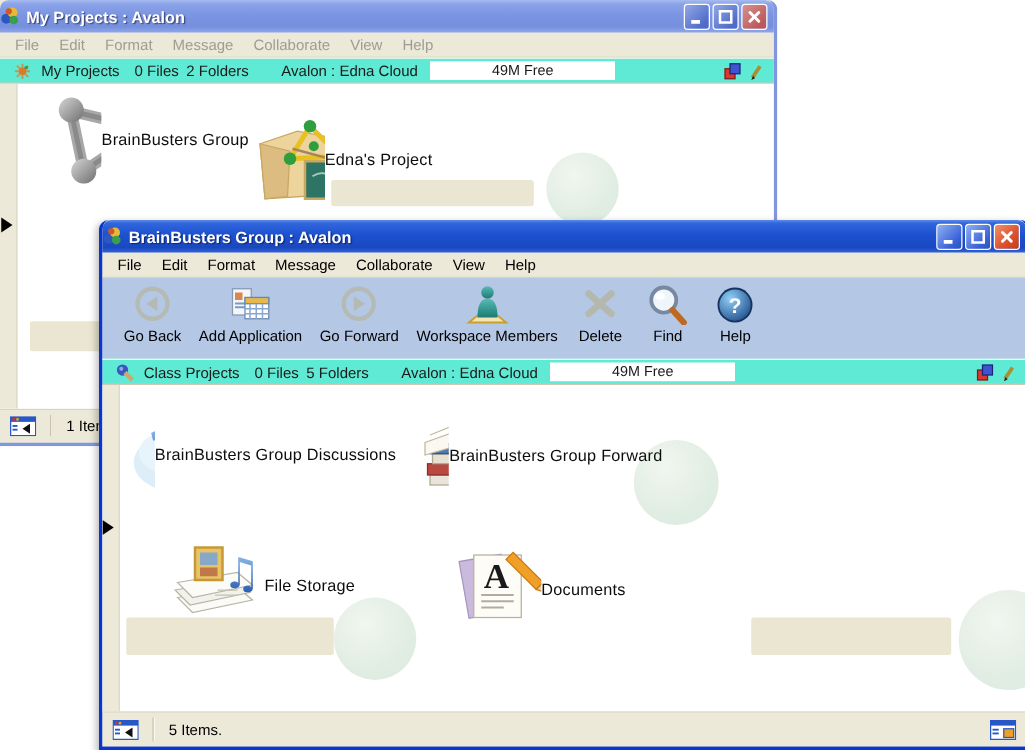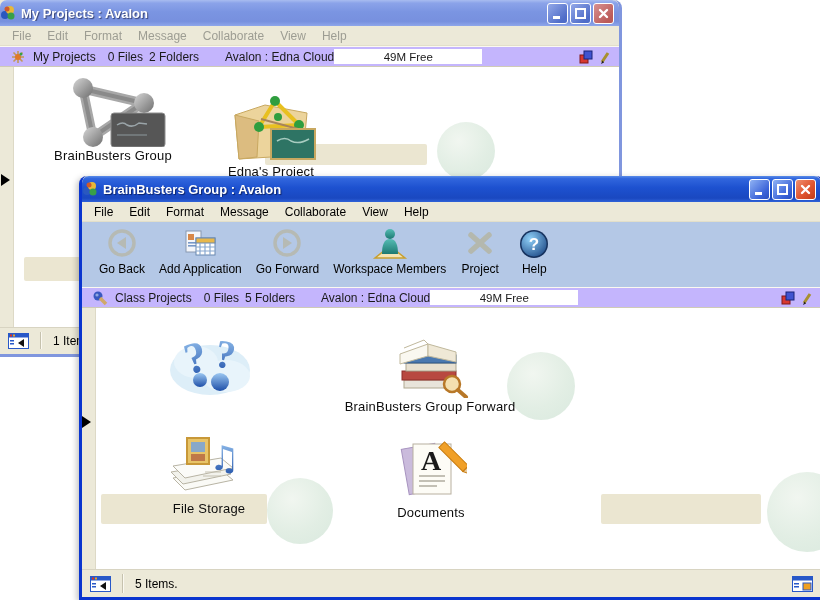--- a/index.html
+++ b/index.html
@@ -40,29 +40,29 @@
   .menubar{
     height:20px;background:#ece9d8;display:flex;align-items:center;
     padding-left:4px;font-size:12px;border-bottom:1px solid #e2dfca;
     box-sizing:border-box;
   }
   .menu-item{padding:2px 8px;white-space:nowrap;}
   .menubar.enabled .menu-item{color:#000;}
   .menubar.dimmed .menu-item{color:#9d9d93;}
 
   .infobar{
-    height:21px;background:#c4b5fd;display:flex;align-items:center;
+    height:21px;background:#5eead4;display:flex;align-items:center;
     font-size:12px;color:#1a1a1a;box-sizing:border-box;
     border-top:1px solid #fbf9f1;border-bottom:1px solid #cfcab6;
     padding:0 8px 0 10px;white-space:nowrap;
   }
   .infobar .gap-s{width:12px;}
   .infobar .gap-m{width:26px;}
   .free-box{
-    background:#fff;height:15px;min-width:148px;
+    background:#fff;height:15px;min-width:148px;margin-left:10px;
     display:flex;align-items:center;justify-content:center;font-size:11.5px;
   }
   .info-spacer{flex:1;}
   .mini-ic{margin-left:6px;display:flex;align-items:center;}
 
   .toolbar{
     height:65px;background:#b4c8e6;display:flex;align-items:flex-start;
     padding:5px 0 0 10px;box-sizing:border-box;
   }
   .tb-btn{
@@ -77,21 +77,21 @@
     position:absolute;left:0;top:0;bottom:0;width:13px;
     background:#ece9d8;border-right:1px solid #ddd9c6;
   }
   .expander{
     position:absolute;width:0;height:0;cursor:pointer;
     border-top:6px solid transparent;border-bottom:6px solid transparent;
     border-left:9px solid #000;
   }
 
   .icon-item{
-    position:absolute;display:flex;flex-direction:column;align-items:center;
+    position:absolute;display:flex;flex-direction:row;align-items:center;
     z-index:2;
   }
   .icon-label{
     font-size:13px;color:#0d0d0d;margin-top:1px;white-space:nowrap;
     letter-spacing:.2px;
   }
 
   .deco-strip{position:absolute;background:#ebe6d1;z-index:1;border-radius:2px;}
   .deco-circle{
     position:absolute;border-radius:50%;z-index:0;
@@ -343,21 +343,29 @@
         <path d="M18 18 L33 30 L3 30 Z" fill="#f4e4b4" stroke="#c8a030" stroke-width="1.5"></path>
         <circle cx="18" cy="6" r="5" fill="url(#tealgrad)"></circle>
         <path d="M18 11 C24 11 26 17 26 26 L10 26 C10 17 12 11 18 11 Z" fill="url(#tealgrad)"></path>
       </svg>
       <span class="tb-label">Workspace Members</span>
     </div>
     <div class="tb-btn disabled">
       <svg width="36" height="32">
         <path d="M9 7 L27 23 M27 7 L9 23" stroke="#b4b8ae" stroke-width="5.5" stroke-linecap="round"></path>
       </svg>
-      <span class="tb-label">Project</span>
+      <span class="tb-label">Delete</span>
+    </div>
+    <div class="tb-btn">
+      <svg width="36" height="32">
+        <circle cx="15" cy="12" r="10" fill="#eef6fb" stroke="#7888a0" stroke-width="3"></circle>
+        <ellipse cx="12" cy="9" rx="4" ry="3" fill="#ffffff" opacity="0.85"></ellipse>
+        <line x1="22" y1="20" x2="31" y2="30" stroke="#c06820" stroke-width="5" stroke-linecap="round"></line>
+      </svg>
+      <span class="tb-label">Find</span>
     </div>
     <div class="tb-btn">
       <svg width="36" height="32">
         <circle cx="18" cy="16" r="14" fill="#16325e"></circle>
         <circle cx="18" cy="16" r="12.5" fill="url(#helpgrad)"></circle>
         <text x="18" y="22" text-anchor="middle" font-family="Liberation Sans, sans-serif" font-size="17" font-weight="bold" fill="#ffffff">?</text>
       </svg>
       <span class="tb-label">Help</span>
     </div>
   </div>
@@ -404,20 +412,21 @@
     <div class="icon-item" style="left:23px;top:20px;width:212px">
       <svg width="86" height="70">
         <ellipse cx="42" cy="42" rx="40" ry="25" fill="#ddeef8"></ellipse>
         <ellipse cx="28" cy="34" rx="22" ry="16" fill="#e8f4fb"></ellipse>
         <ellipse cx="58" cy="48" rx="24" ry="16" fill="#e8f4fb"></ellipse>
         <text x="16" y="44" font-family="Liberation Serif, serif" font-size="44" font-weight="bold" fill="url(#bgrad)" transform="rotate(-14 28 28)">?</text>
         <text x="48" y="40" font-family="Liberation Serif, serif" font-size="40" font-weight="bold" fill="url(#bgrad)" transform="rotate(10 58 24)">?</text>
         <circle cx="32" cy="52" r="7" fill="url(#bgrad)"></circle>
         <circle cx="52" cy="54" r="9" fill="url(#bgrad)"></circle>
       </svg>
+      <span class="icon-label">BrainBusters Group Discussions</span>
     </div>
 
     <div class="icon-item" style="left:248px;top:22px;width:200px">
       <svg width="80" height="68">
         <rect x="14" y="50" width="52" height="8" fill="#e8e4da" stroke="#b0a890"></rect>
         <rect x="12" y="41" width="54" height="9" fill="#b84840" stroke="#8c2c28"></rect>
         <rect x="16" y="33" width="50" height="8" fill="#e8e0d0" stroke="#b0a890"></rect>
         <rect x="14" y="25" width="52" height="8" fill="#4a78b0" stroke="#2c5484"></rect>
         <path d="M10 24 L38 14 L38 26 L10 34 Z" fill="#faf8f0" stroke="#c0b89c"></path>
         <path d="M38 14 L66 22 L66 32 L38 26 Z" fill="#efe8d6" stroke="#c0b89c"></path>

